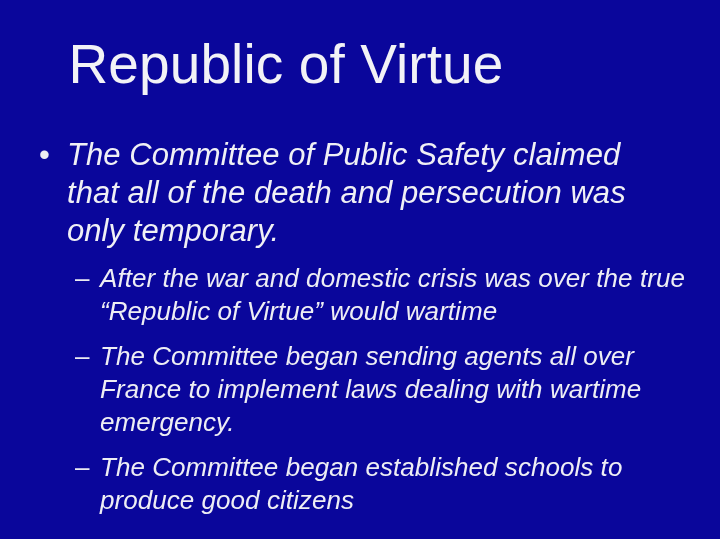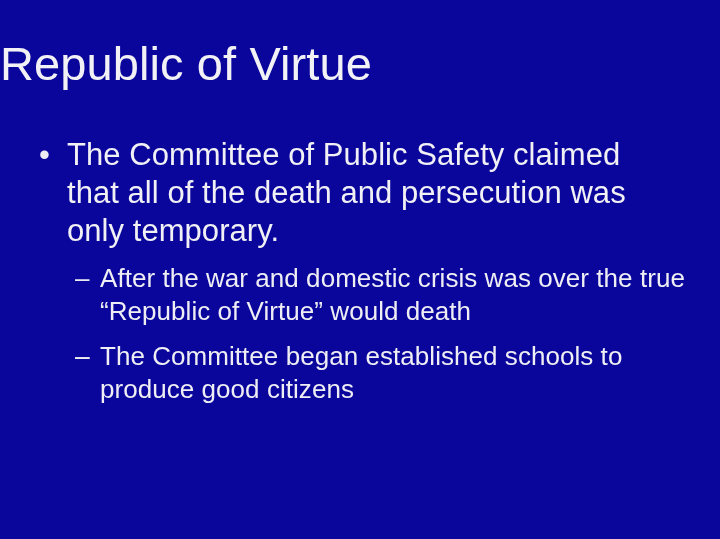--- a/index.html
+++ b/index.html
@@ -19,22 +19,22 @@
     color: #f0f0f5;
     -webkit-font-smoothing: antialiased;
   }
 
   
   #slide-title {
     position: absolute;
     left: 0;
     top: 40px;
     width: 572px;
-    text-align: left;
-    font-size: 47px;
+    text-align: center;
+    font-size: 55px;
     line-height: 48px;
     font-weight: 400;
     letter-spacing: 0.1px;
     color: #f2f2f6;
     white-space: nowrap;
   }
 
   
   #body-list {
     position: absolute;
@@ -91,45 +91,47 @@
     top: 0;
     width: 22px;
     font-size: 26px;
     line-height: 33px;
     text-align: left;
     color: #eaeaf1;
   }
 
   .txt {
     display: block;
+    font-style: italic;
   }
 </style>
 </head>
 <body>
 
 <div id="slide">
 
   <div id="slide-title">Republic of Virtue</div>
 
   <div id="body-list">
 
     <div class="lvl1">
       <span class="marker">•</span>
       <span class="txt">The Committee of Public Safety claimed that all of the death and persecution was only temporary.</span>
     </div>
 
     <div class="lvl2-group">
 
       <div class="lvl2">
         <span class="marker">–</span>
-        <span class="txt">After the war and domestic crisis was over the true “Republic of Virtue” would death</span>
+        <span class="txt">After the war and domestic crisis was over the true “Republic of Virtue” would wartime</span>
       </div>
 
       <div class="lvl2">
         <span class="marker">–</span>
+        <span class="txt">The Committee began sending agents all over France to implement laws dealing with wartime emergency.</span>
       </div>
 
       <div class="lvl2">
         <span class="marker">–</span>
         <span class="txt">The Committee began established schools to produce good citizens</span>
       </div>
 
     </div>
   </div>
 </div>

